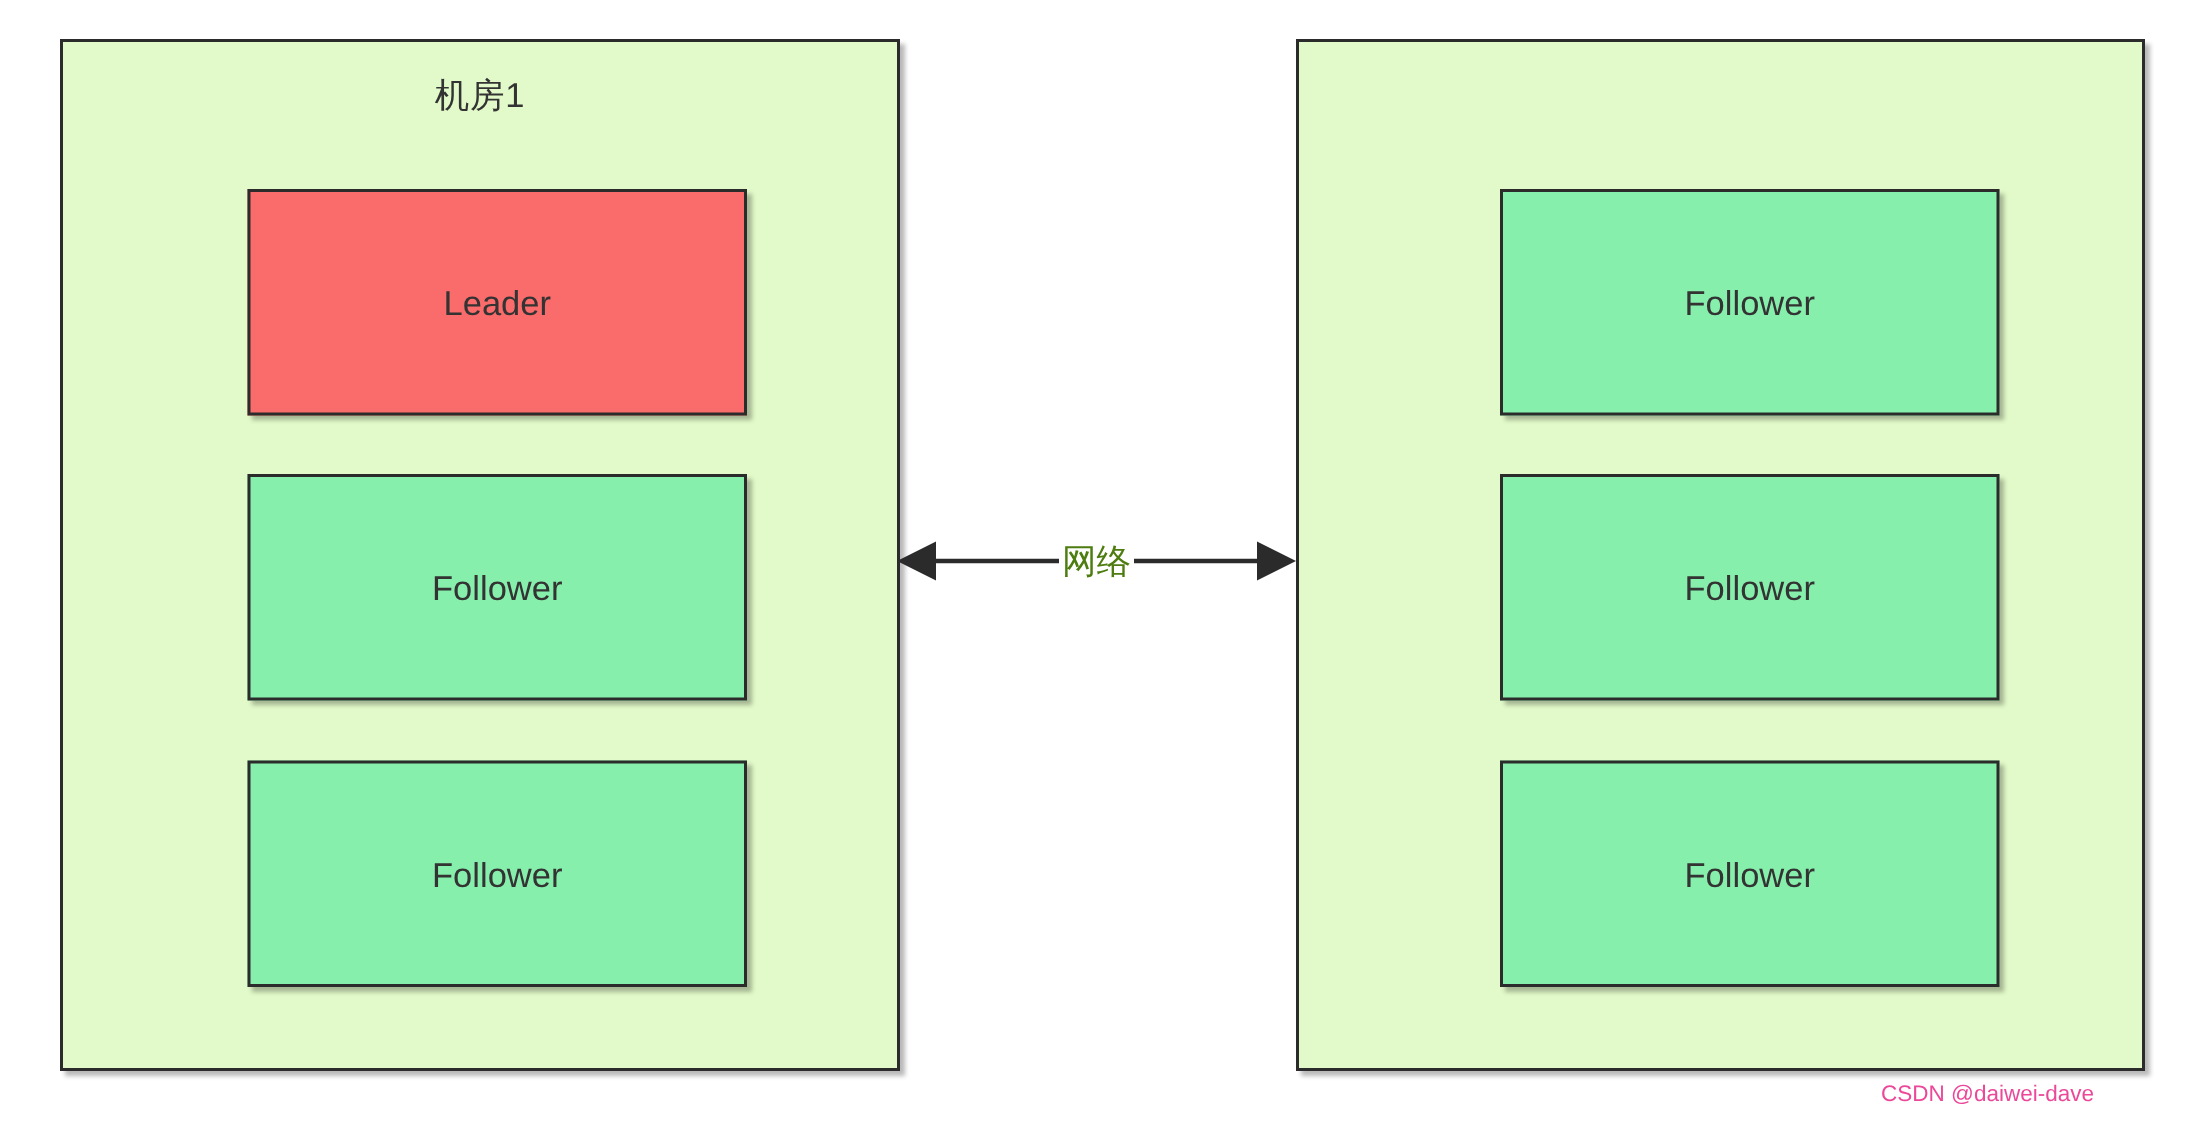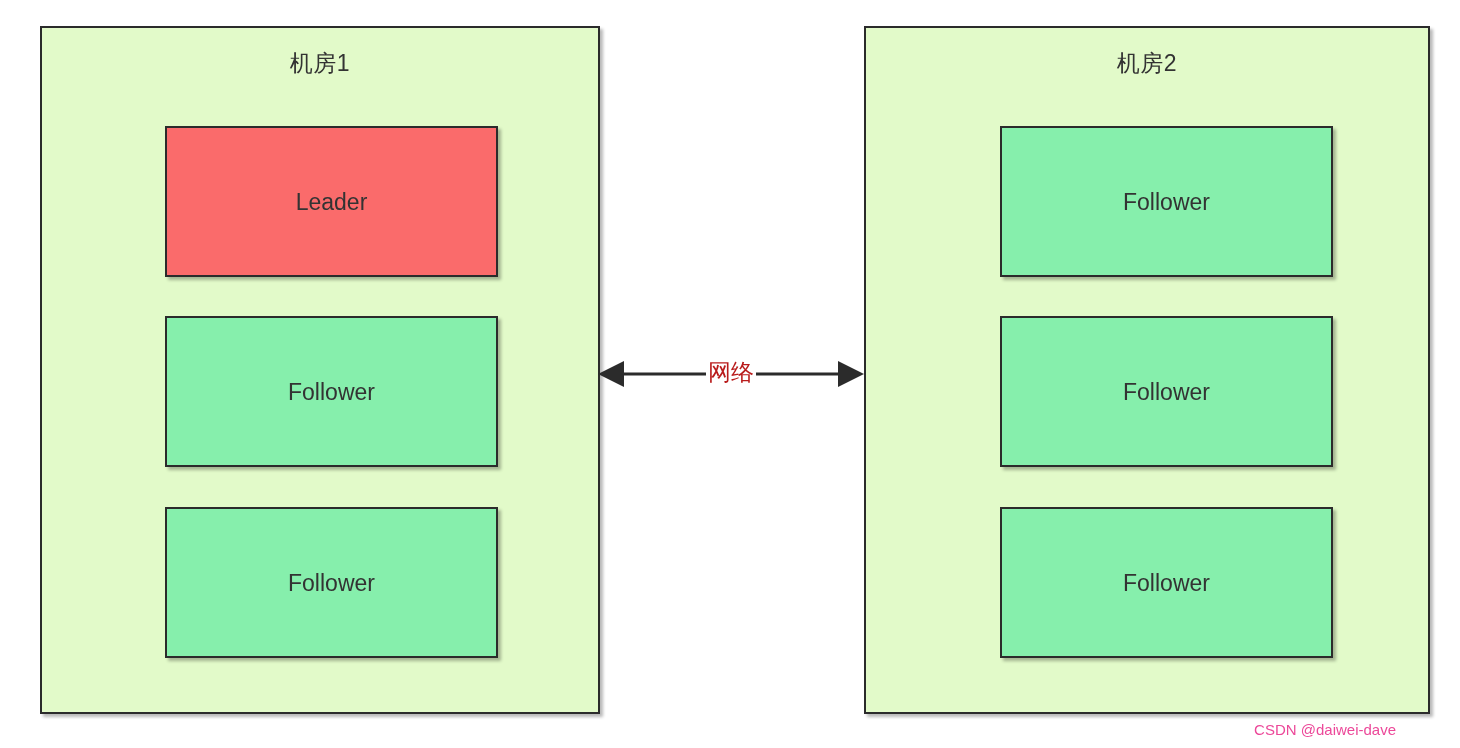--- a/index.html
+++ b/index.html
@@ -93,23 +93,22 @@
   }
   #network-label {
     position: absolute;
     left: 50%;
     top: 50%;
     transform: translate(-50%, -50%);
     background: #ffffff;
     padding: 0 2px;
     font-size: 23px;
     line-height: 28px;
-    color: #b91c1c;
+    color: #4d7c0f;
     white-space: nowrap;
-    font-family: Liberation Mono, monospace;
   }
 
   
   #watermark {
     position: absolute;
     right: 16px;
     bottom: 8px;
     font-size: 15px;
     line-height: 20px;
     color: #ec4899;
@@ -141,21 +140,20 @@
   <div id="network-link">
     <svg width="266" height="44" viewBox="0 0 266 44">
       <line x1="22" y1="22" x2="244" y2="22" stroke="#2b2b2b" stroke-width="3"></line>
       <polygon points="0,22 26,9 26,35" fill="#2b2b2b"></polygon>
       <polygon points="266,22 240,9 240,35" fill="#2b2b2b"></polygon>
     </svg>
     <span id="network-label">网络</span>
   </div>
 
   <div class="dc" id="dc-2">
-    <div class="dc-title">机房2</div>
 
     <div class="node follower slot-0">
       <span class="node-label">Follower</span>
     </div>
 
     <div class="node follower slot-1">
       <span class="node-label">Follower</span>
     </div>
 
     <div class="node follower slot-2">

